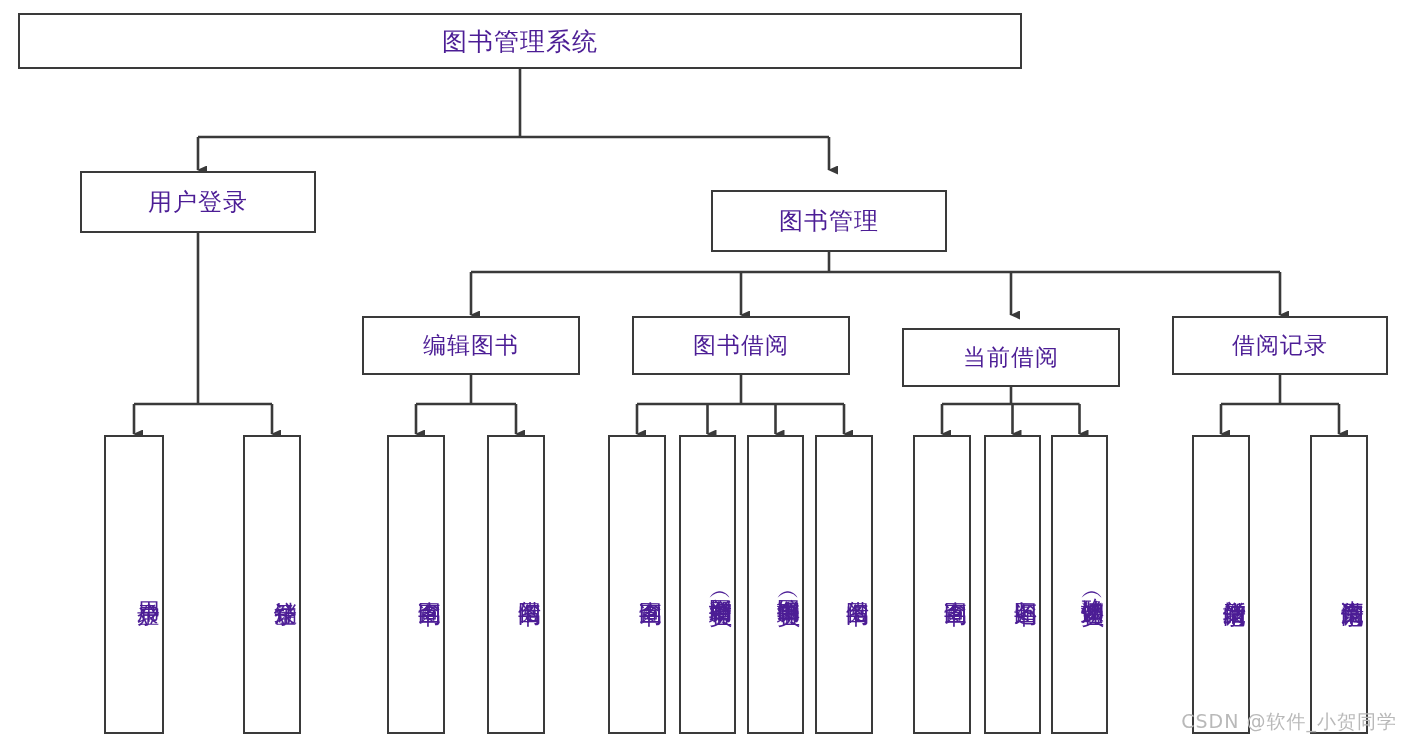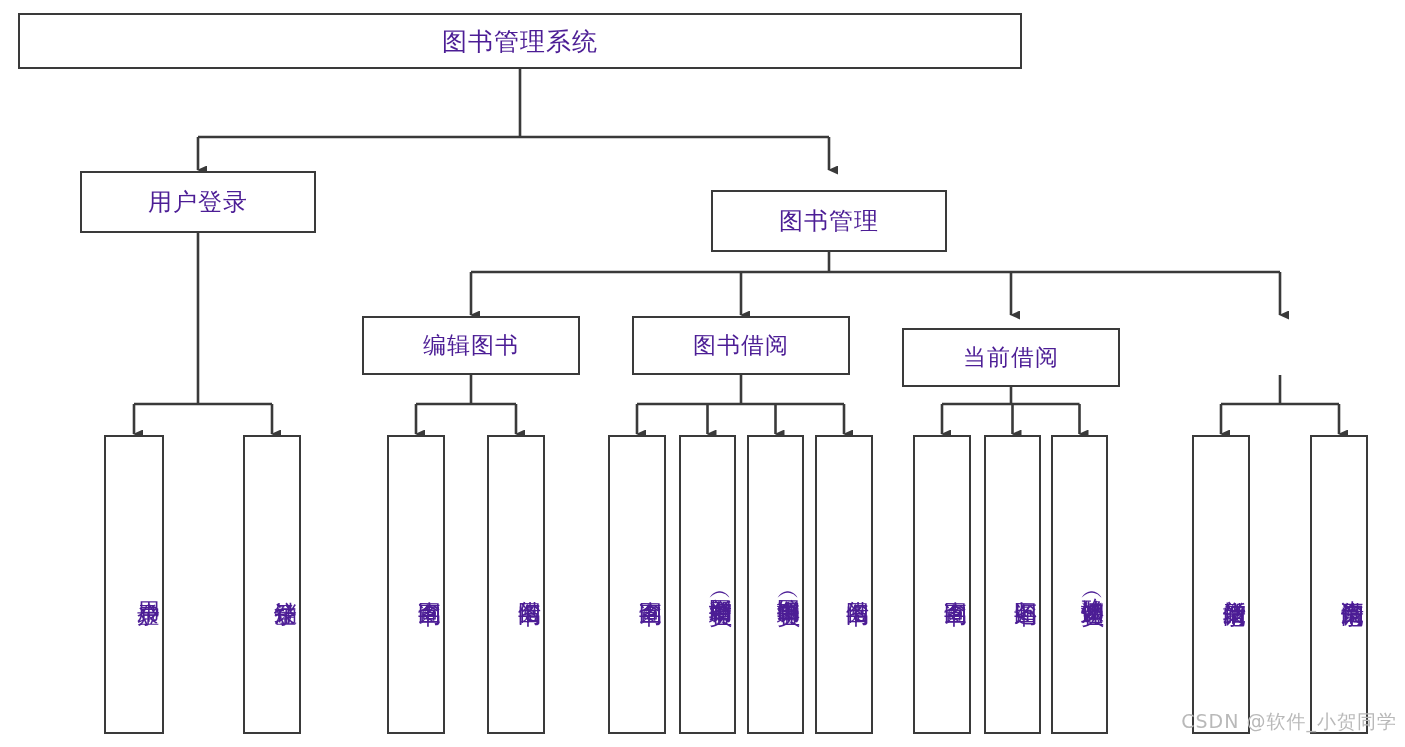--- a/index.html
+++ b/index.html
@@ -130,20 +130,23 @@
   </div>
 
   <div class="node lvl3" style="left: 632px; top: 316px; width: 218px; height: 59px;">
     <span class="lbl">图书借阅</span>
   </div>
 
   <div class="node lvl3" style="left: 902px; top: 316px; width: 218px; height: 59px; margin-top: 12px;">
     <span class="lbl">当前借阅</span>
   </div>
 
+  <div class="node lvl3" style="left: 1172px; top: 316px; width: 216px; height: 59px;">
+    <span class="lbl">借阅记录</span>
+  </div>
 
   <div class="node leaf" style="left: 104px; top: 435px; width: 60px; height: 299px;">
     <span class="lbl">用户登录</span>
   </div>
   <div class="node leaf" style="left: 243px; top: 435px; width: 58px; height: 299px;">
     <span class="lbl">注销登录</span>
   </div>
 
   <div class="node leaf" style="left: 387px; top: 435px; width: 58px; height: 299px;">
     <span class="lbl">查询图书</span>

